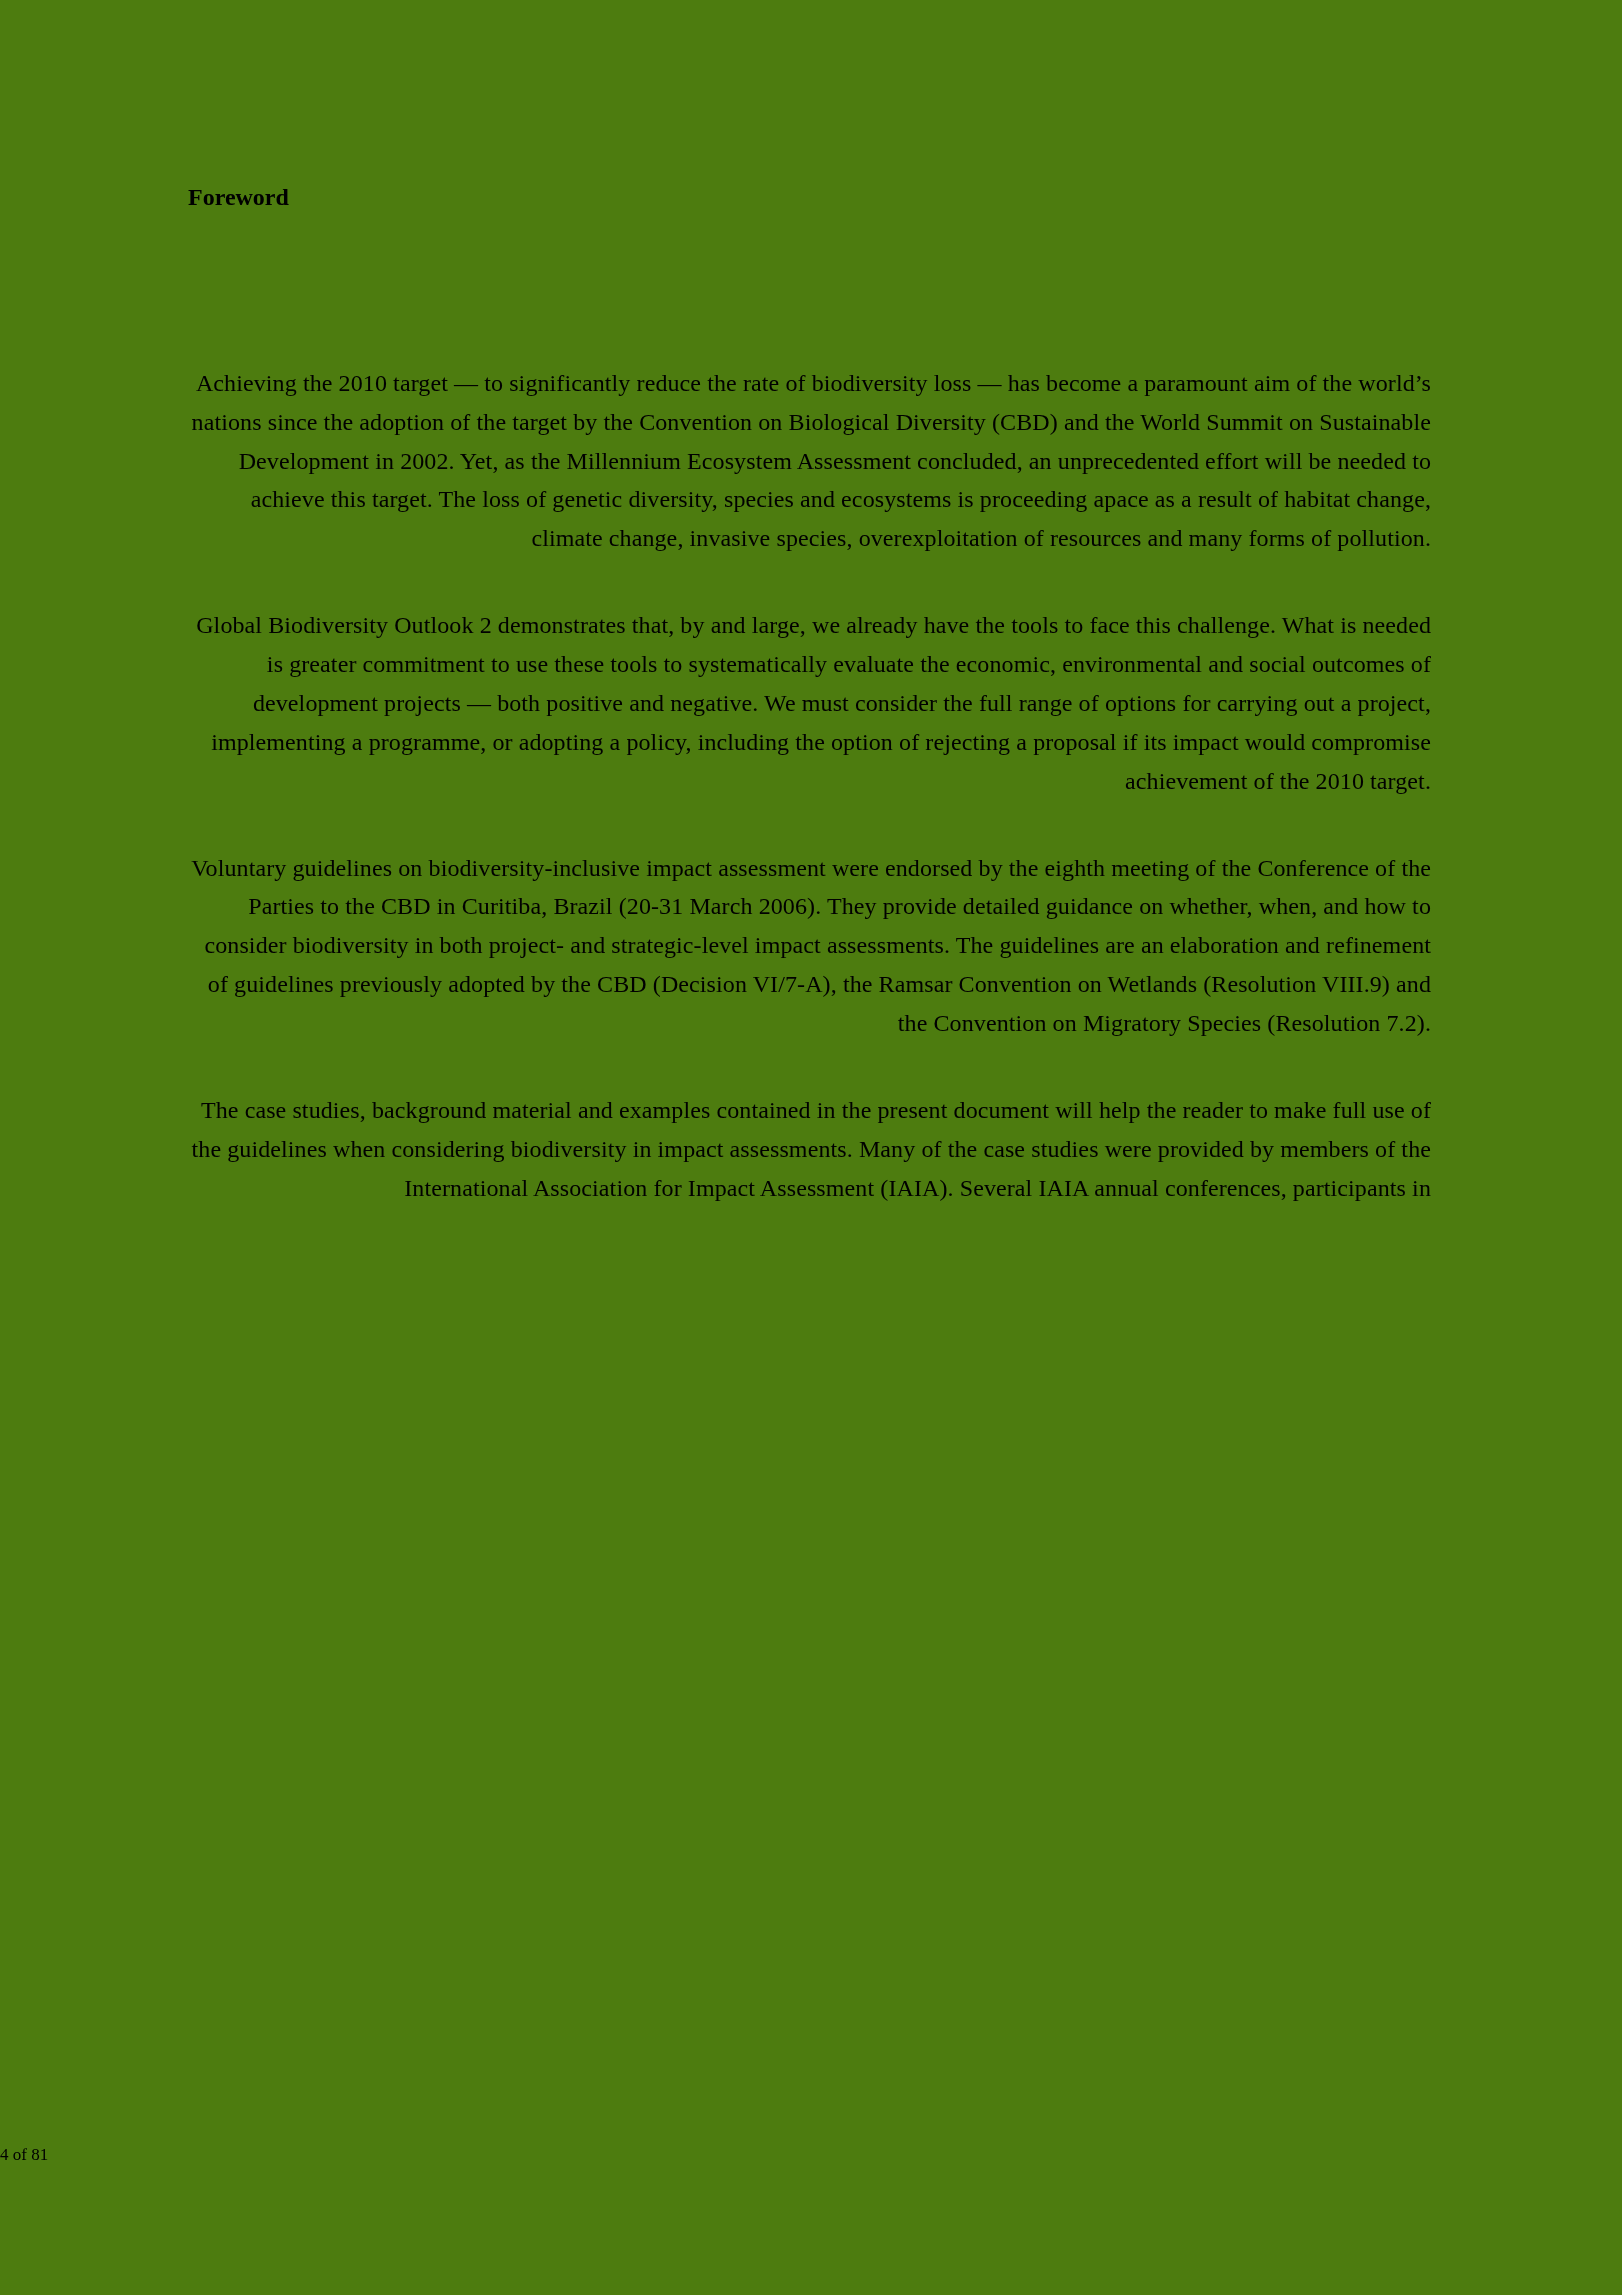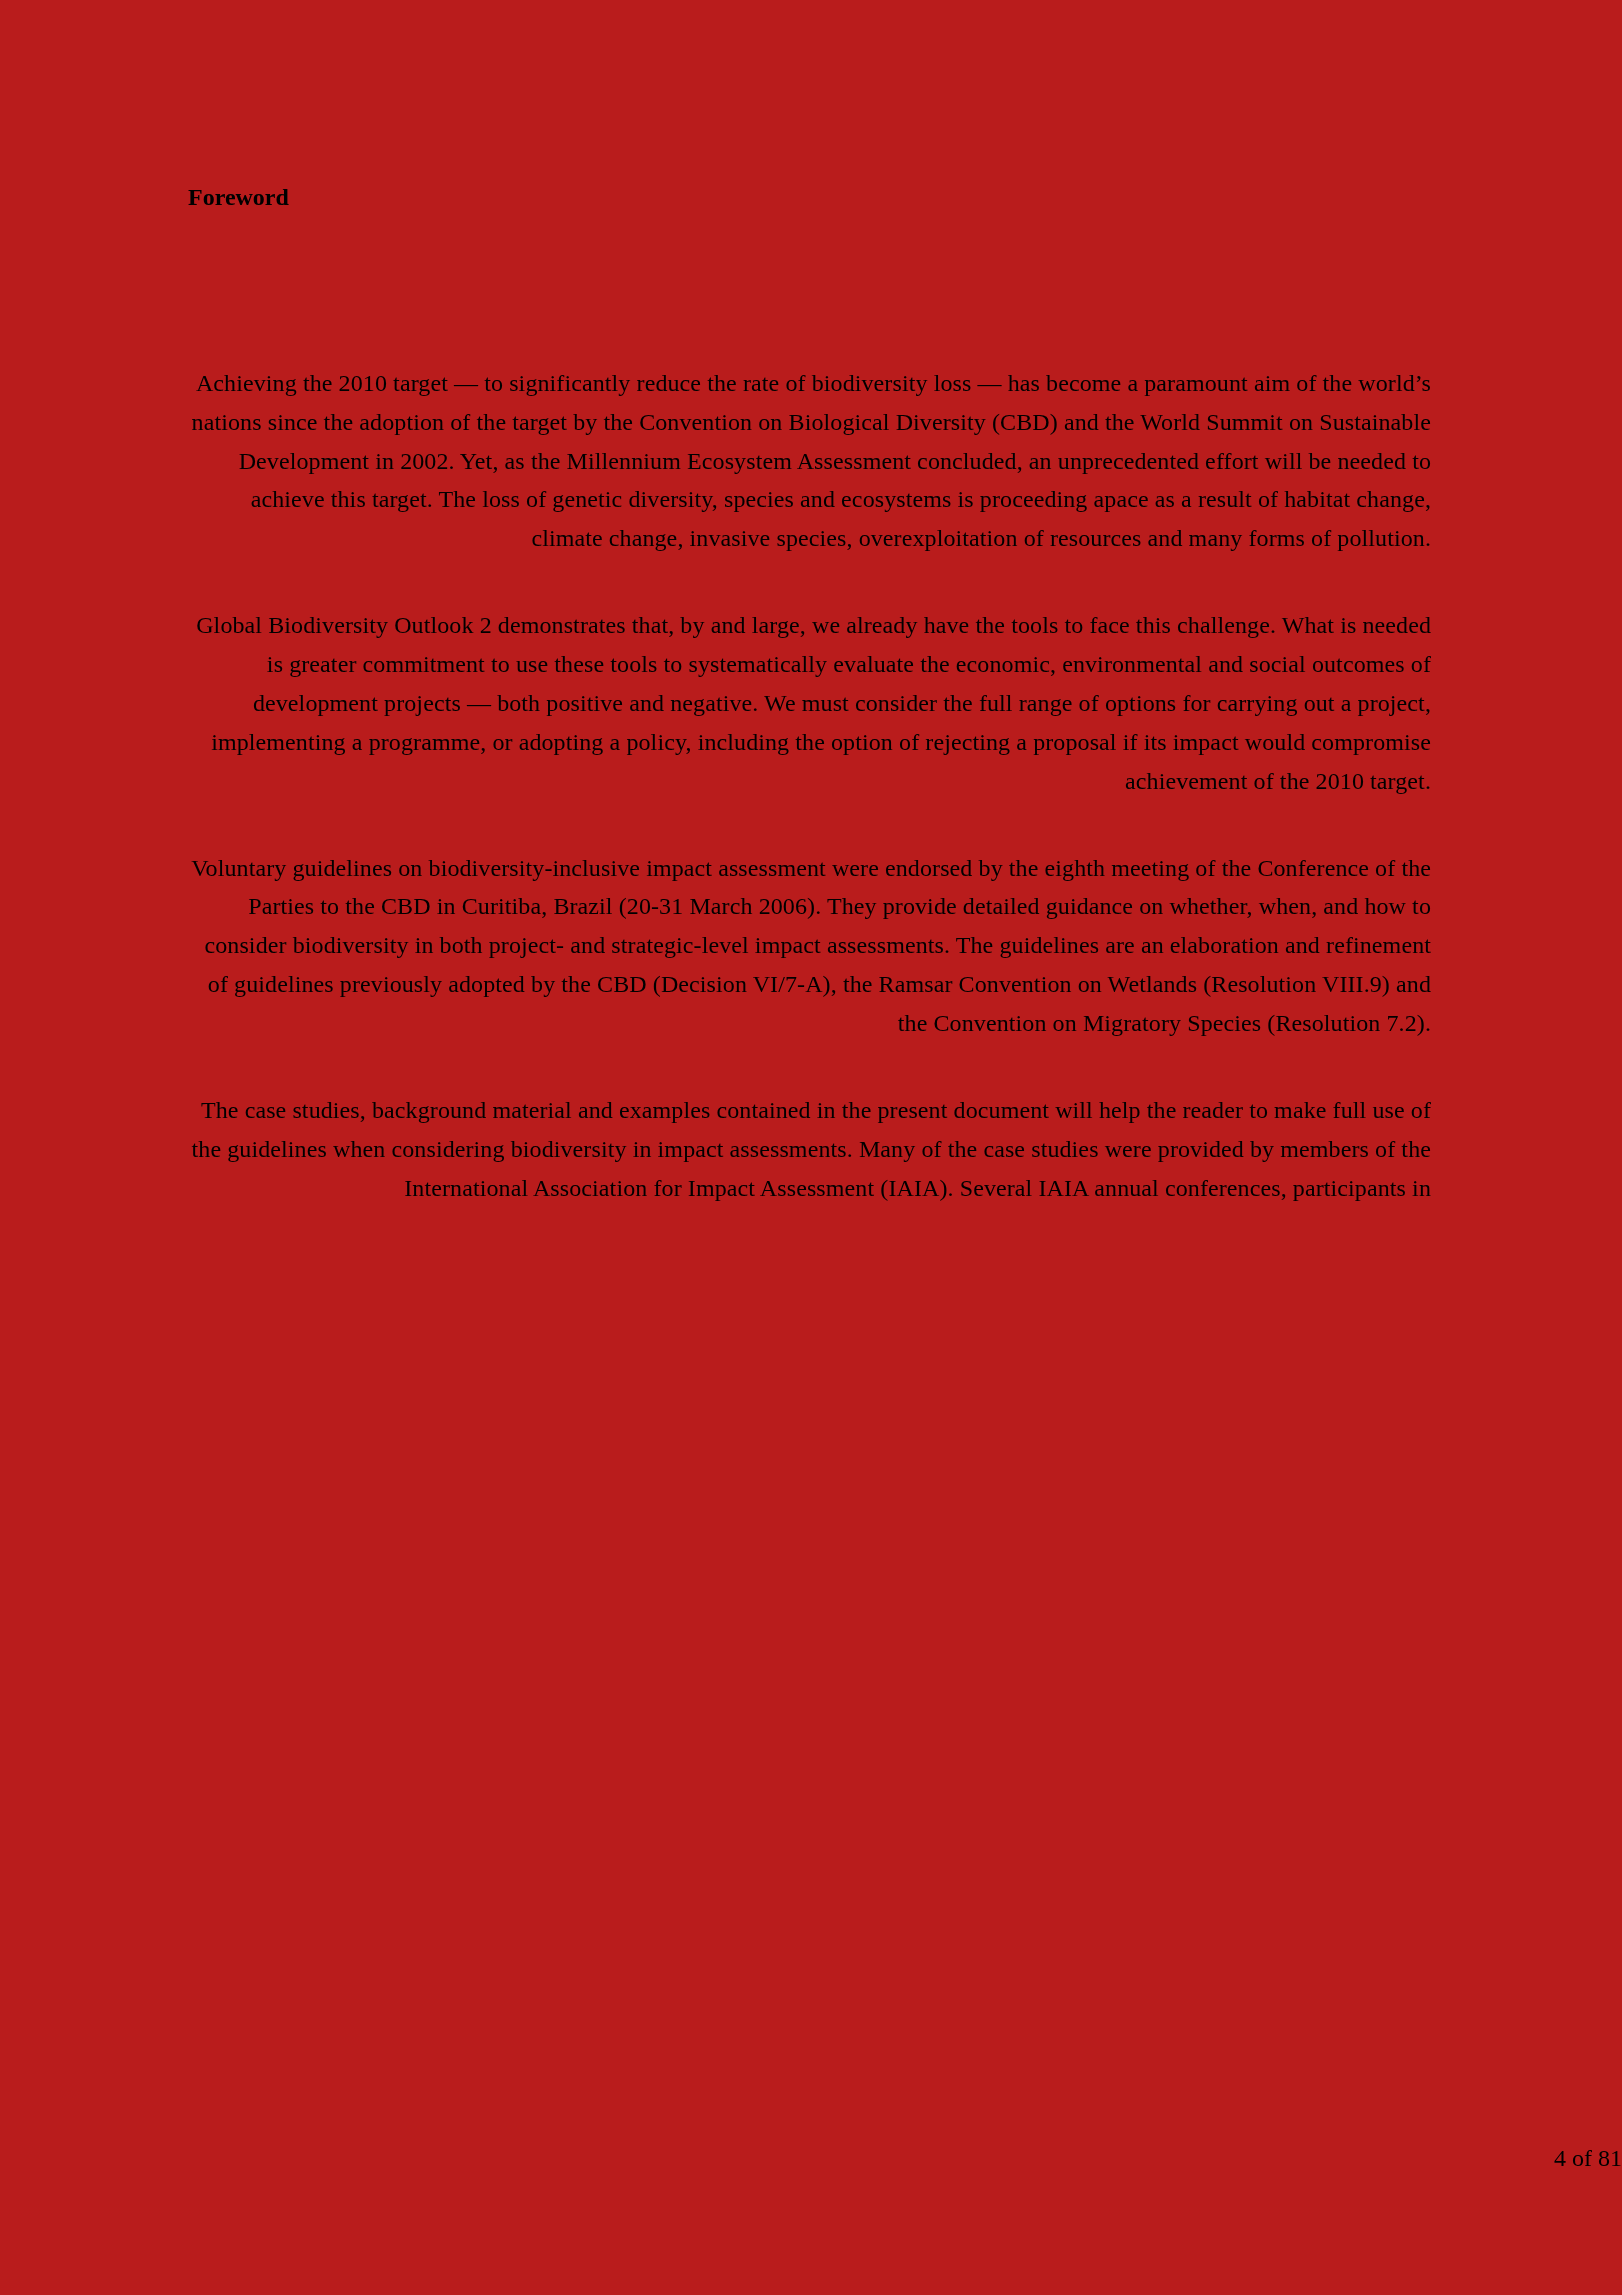--- a/index.html
+++ b/index.html
@@ -4,21 +4,21 @@
 <style>
   html, body {
     margin: 0;
     padding: 0;
     background: #ffffff;
   }
   .page {
     position: relative;
     width: 1622px;
     height: 2295px;
-    background: #b91c1c;
+    background: #4d7c0f;
     font-family: "Liberation Serif", serif;
     color: #000000;
     box-sizing: border-box;
   }
   .content {
     position: absolute;
     left: 188px;
     top: 183px;
     width: 1243px;
   }
@@ -42,22 +42,22 @@
     height: 48px;
   }
   .italic {
     margin-top: 20px;
   }
   .footer {
     position: absolute;
     left: 0;
     top: 2145px;
     width: 100%;
-    text-align: right;
-    font-size: 24px;
+    text-align: left;
+    font-size: 17px;
     font-family: "Liberation Serif", serif;
   }
 </style>
 </head>
 <body>
 
 <div class="page">
 
   <div class="content">
 

